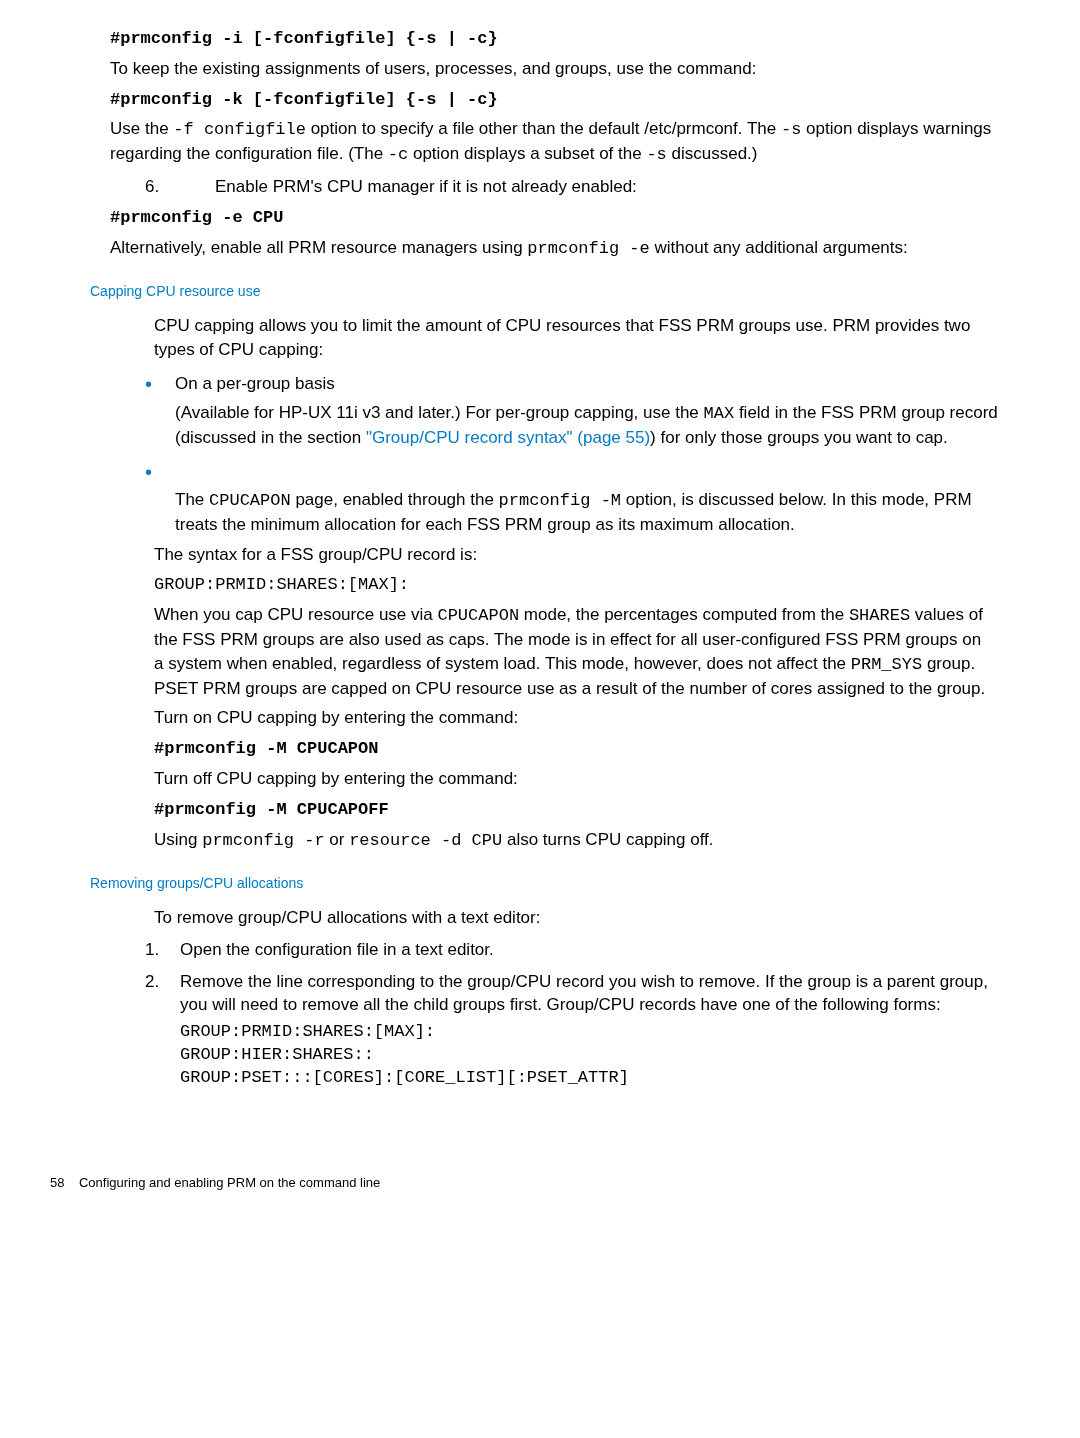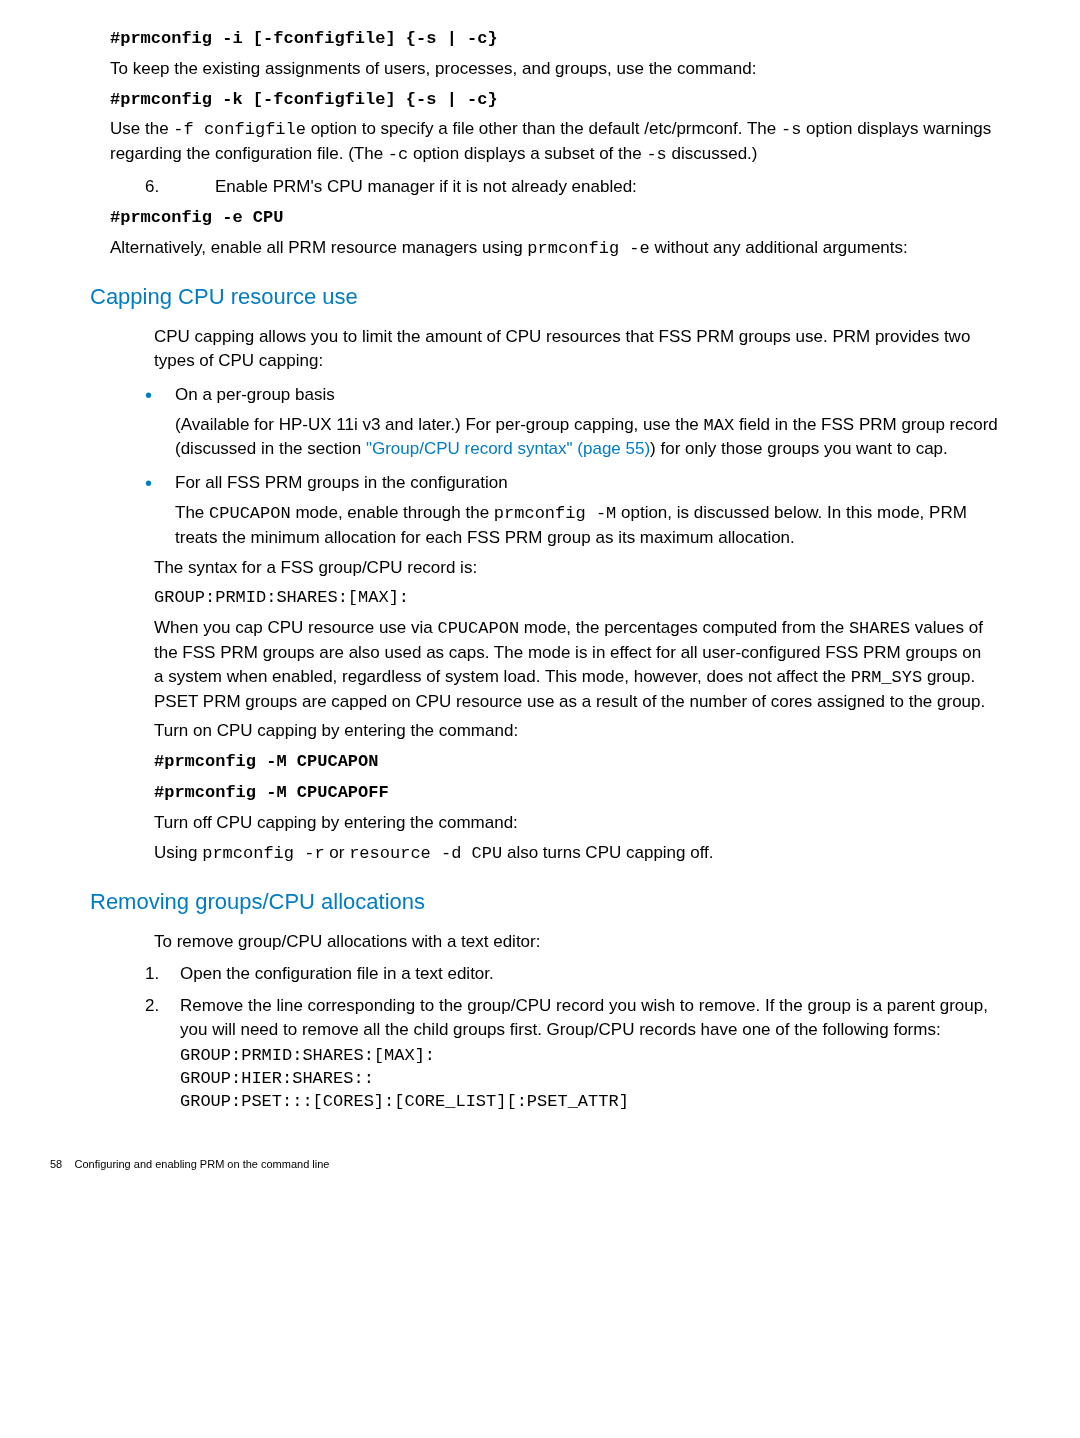--- a/index.html
+++ b/index.html
@@ -42,31 +42,31 @@
     width: 30px;
     flex: none;
     color: #007cc1;
     font-size: 20px;
     line-height: 20px;
     padding-top: 2px;
   }
   .h2 {
     color: #007cc1;
     font-weight: normal;
-    font-size: 22px;
+    font-size: 14px;
     margin: 22px 0 12px -20px;
   }
   .link {
     color: #007cc1;
   }
   .body-block { margin-left: 35px; }
   .body-block .p { margin: 6px 9px; }
   .footer {
-    font-size: 11px;
-    margin-top: 43px;
+    font-size: 13px;
+    margin-top: 84px;
     margin-left: -60px;
   }
   .numlist2 .num-row { margin-left: 35px; }
   .numlist2 .num-row .n { width: 35px; }
   .preblock {
     font-family: "Courier New", Courier, monospace;
     white-space: pre;
     margin: 4px 0 10px 70px;
     line-height: 1.35;
   }
@@ -100,36 +100,35 @@
   <div class="bullet-row">
     <div class="bullet-dot">•</div>
     <div>On a per-group basis</div>
   </div>
   <div class="p" style="margin-left:65px;">
     <span>(Available for HP-UX 11i v3 and later.) For per-group capping, use the </span><span class="code">MAX</span><span> field in the FSS PRM group record (discussed in the section </span><span class="link">"Group/CPU record syntax" (page 55)</span><span>) for only those groups you want to cap.</span>
   </div>
 
   <div class="bullet-row">
     <div class="bullet-dot">•</div>
-    <div>For all FSS PRM groups in the configuration</div>
   </div>
   <div class="p" style="margin-left:65px;">
-    <span>The </span><span class="code">CPUCAPON</span><span> mode, enable through the </span><span class="code">prmconfig -M</span><span> option, is discussed below. In this mode, PRM treats the minimum allocation for each FSS PRM group as its maximum allocation.</span>
+    <span>The </span><span class="code">CPUCAPON</span><span> page, enabled through the </span><span class="code">prmconfig -M</span><span> option, is discussed below. In this mode, PRM treats the minimum allocation for each FSS PRM group as its maximum allocation.</span>
   </div>
 
   <div class="body-block">
     <div class="p">The syntax for a FSS group/CPU record is:</div>
     <div class="p"><span class="code">GROUP:PRMID:SHARES:[MAX]:</span></div>
     <div class="p">
       <span>When you cap CPU resource use via </span><span class="code">CPUCAPON</span><span> mode, the percentages computed from the </span><span class="code">SHARES</span><span> values of the FSS PRM groups are also used as caps. The mode is in effect for all user-configured FSS PRM groups on a system when enabled, regardless of system load. This mode, however, does not affect the </span><span class="code">PRM_SYS</span><span> group. PSET PRM groups are capped on CPU resource use as a result of the number of cores assigned to the group.</span>
     </div>
     <div class="p">Turn on CPU capping by entering the command:</div>
     <div class="p"><span class="boldcode">#prmconfig -M CPUCAPON</span></div>
+    <div class="p">Turn off CPU capping by entering the command:</div>
     <div class="p"><span class="boldcode">#prmconfig -M CPUCAPOFF</span></div>
-    <div class="p">Turn off CPU capping by entering the command:</div>
     <div class="p">
       <span>Using </span><span class="code">prmconfig -r</span><span> or </span><span class="code">resource -d CPU</span><span> also turns CPU capping off.</span>
     </div>
   </div>
 
   <div class="h2">Removing groups/CPU allocations</div>
   <div class="body-block">
     <div class="p">To remove group/CPU allocations with a text editor:</div>
   </div>
 

